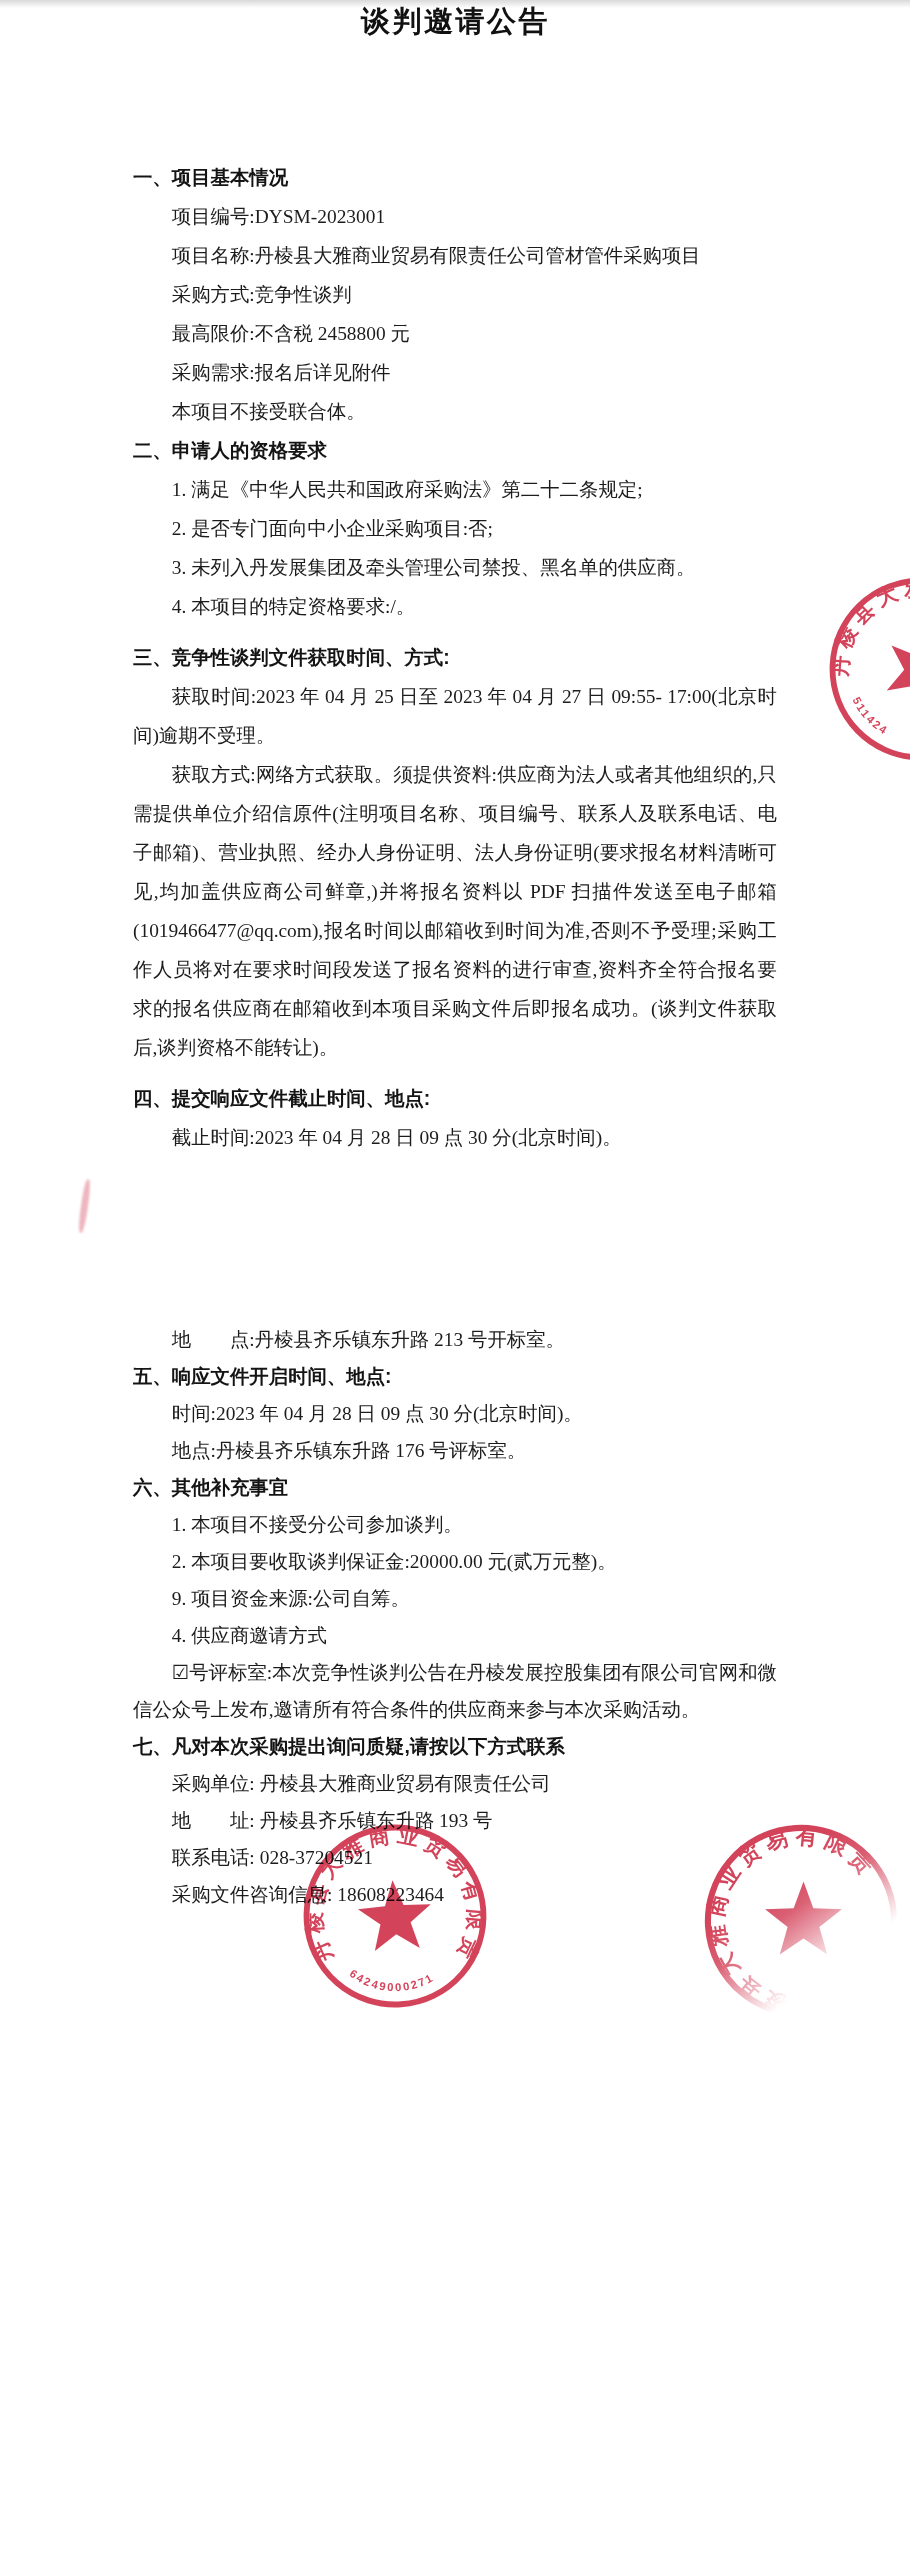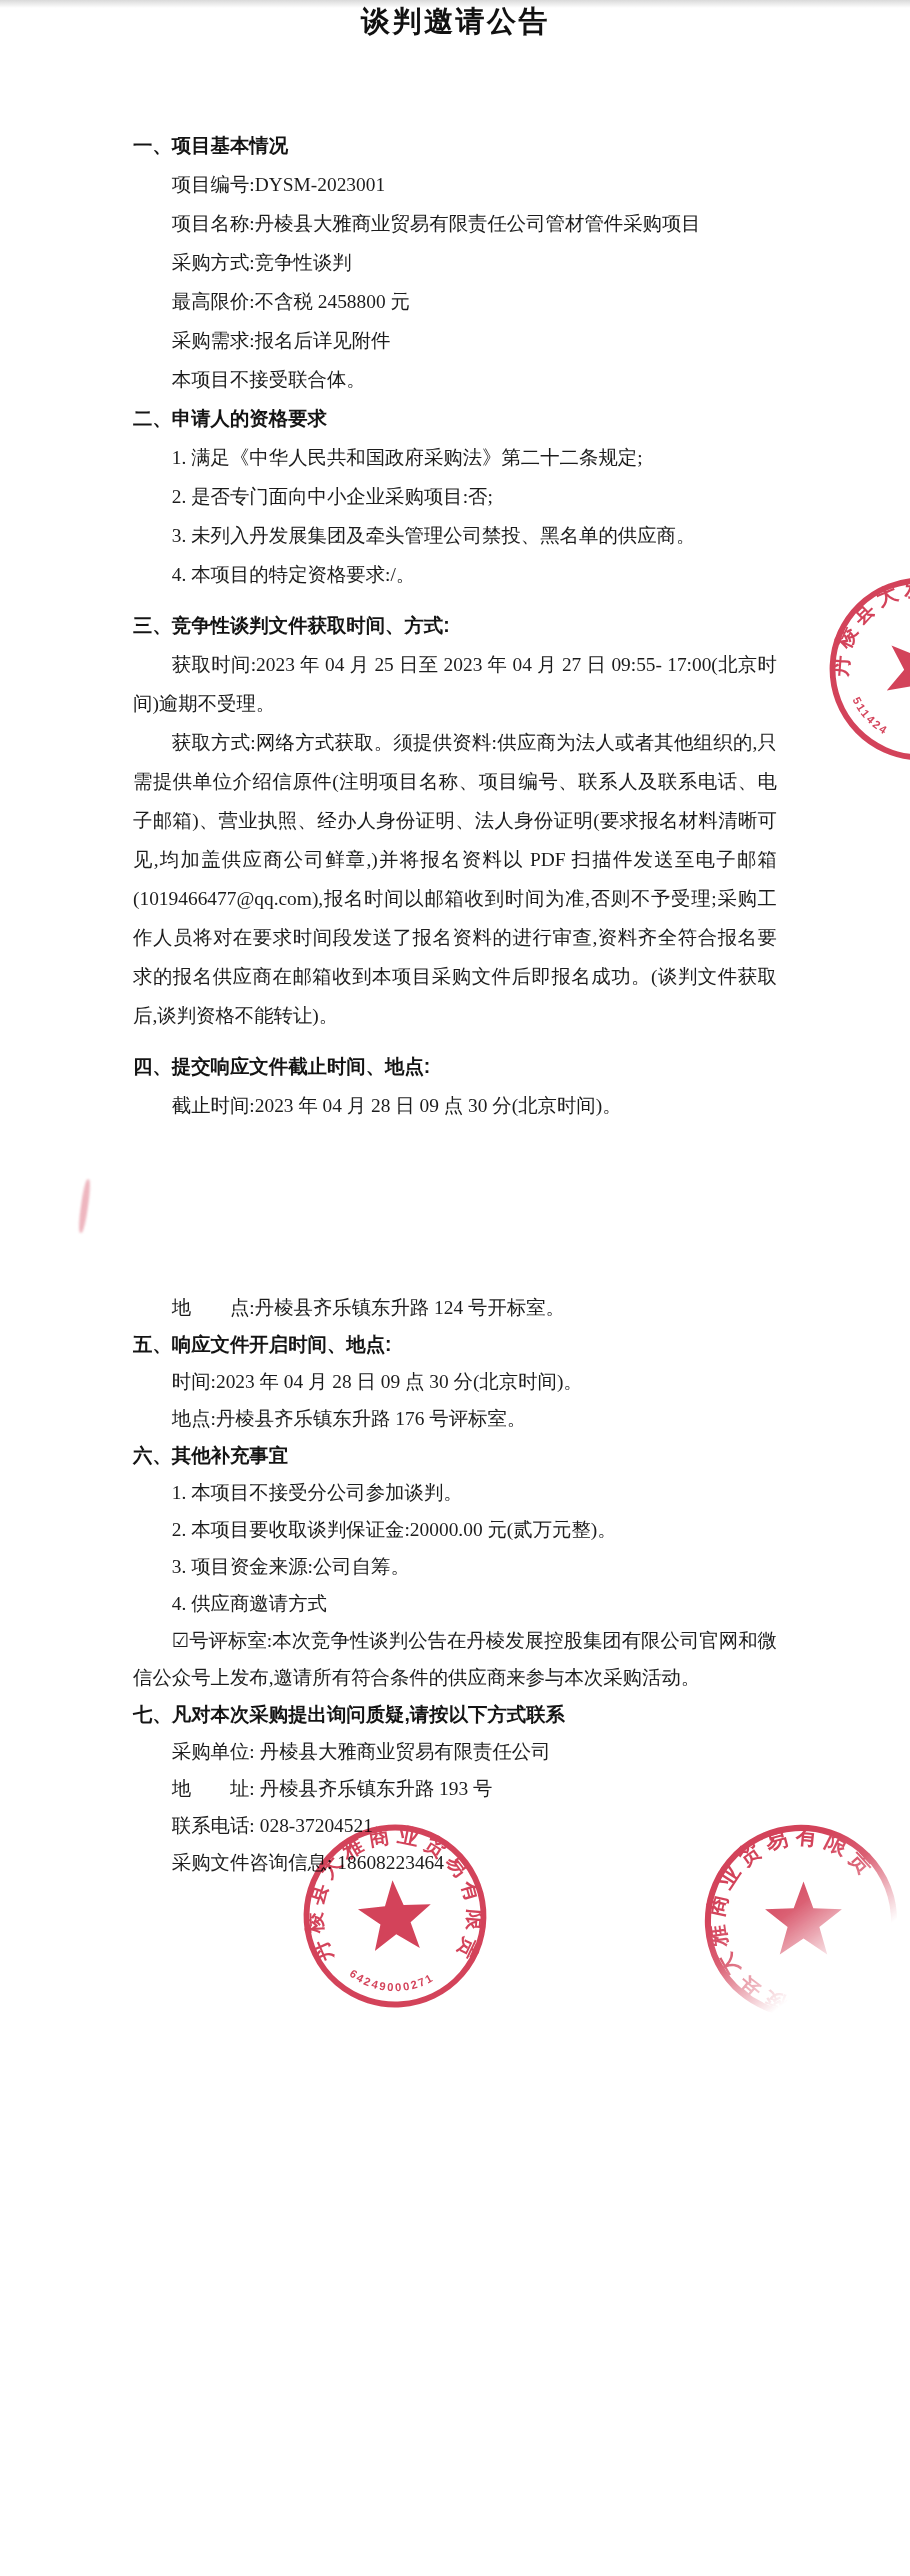--- a/index.html
+++ b/index.html
@@ -9,21 +9,21 @@
     font-family:"Liberation Serif","DejaVu Serif",serif;color:#1c1c1c;
   }
   .scan-shade{position:absolute;left:0;top:0;width:100%;height:8.4px;
     background:linear-gradient(180deg,rgba(120,120,120,.28),rgba(255,255,255,0));pointer-events:none;}
   .title{
     margin:0;height:42px;line-height:42px;
     text-align:center;font-size:29px;font-weight:700;letter-spacing:2.5px;
     font-family:"Liberation Sans","DejaVu Sans",sans-serif;color:#111;
   }
   .docbody{width:644px;margin-left:133px;font-size:19.4px;}
-  .sec1{margin-top:84px;}
+  .sec1{margin-top:116px;}
   .sec3,.sec4{margin-top:12px;}
   .h{font-weight:700;line-height:39px;font-family:"Liberation Sans","DejaVu Sans",sans-serif;color:#141414;}
   .ln{line-height:39px;}
   .ind{text-indent:2em;}
   .para{line-height:39px;text-align:justify;text-indent:2em;}
   .gap{height:164px;}
   .tail .h,.tail .ln,.tail .para{line-height:37px;}
   .lh44{line-height:37px;}
   .contact-label{margin-right:5px;}
   
@@ -73,35 +73,35 @@
     <section class="sec3">
       <div class="h">三、竞争性谈判文件获取时间、方式:</div>
       <div class="para">获取时间:2023 年 04 月 25 日至 2023 年 04 月 27 日 09:55- 17:00(北京时间)逾期不受理。</div>
       <div class="para">获取方式:网络方式获取。须提供资料:供应商为法人或者其他组织的,只需提供单位介绍信原件(注明项目名称、项目编号、联系人及联系电话、电子邮箱)、营业执照、经办人身份证明、法人身份证明(要求报名材料清晰可见,均加盖供应商公司鲜章,)并将报名资料以 PDF 扫描件发送至电子邮箱(1019466477@qq.com),报名时间以邮箱收到时间为准,否则不予受理;采购工作人员将对在要求时间段发送了报名资料的进行审查,资料齐全符合报名要求的报名供应商在邮箱收到本项目采购文件后即报名成功。(谈判文件获取后,谈判资格不能转让)。</div>
     </section>
 
     <section class="sec4">
       <div class="h">四、提交响应文件截止时间、地点:</div>
       <div class="ln ind">截止时间:2023 年 04 月 28 日 09 点 30 分(北京时间)。</div>
       <div class="gap"></div>
-      <div class="ln ind lh44">地　　点:丹棱县齐乐镇东升路 124 号开标室。</div>
+      <div class="ln ind lh44">地　　点:丹棱县齐乐镇东升路 213 号开标室。</div>
     </section>
 
     <div class="tail">
       <section>
         <div class="h">五、响应文件开启时间、地点:</div>
         <div class="ln ind">时间:2023 年 04 月 28 日 09 点 30 分(北京时间)。</div>
         <div class="ln ind">地点:丹棱县齐乐镇东升路 176 号评标室。</div>
       </section>
 
       <section>
         <div class="h">六、其他补充事宜</div>
         <div class="ln ind">1. 本项目不接受分公司参加谈判。</div>
         <div class="ln ind">2. 本项目要收取谈判保证金:20000.00 元(贰万元整)。</div>
-        <div class="ln ind">3. 项目资金来源:公司自筹。</div>
+        <div class="ln ind">9. 项目资金来源:公司自筹。</div>
         <div class="ln ind">4. 供应商邀请方式</div>
         <div class="para">☑号评标室:本次竞争性谈判公告在丹棱发展控股集团有限公司官网和微信公众号上发布,邀请所有符合条件的供应商来参与本次采购活动。</div>
       </section>
 
       <section>
         <div class="h">七、凡对本次采购提出询问质疑,请按以下方式联系</div>
         <div class="ln ind">
           <span class="contact-label">采购单位:</span><span>丹棱县大雅商业贸易有限责任公司</span>
         </div>
         <div class="ln ind">

